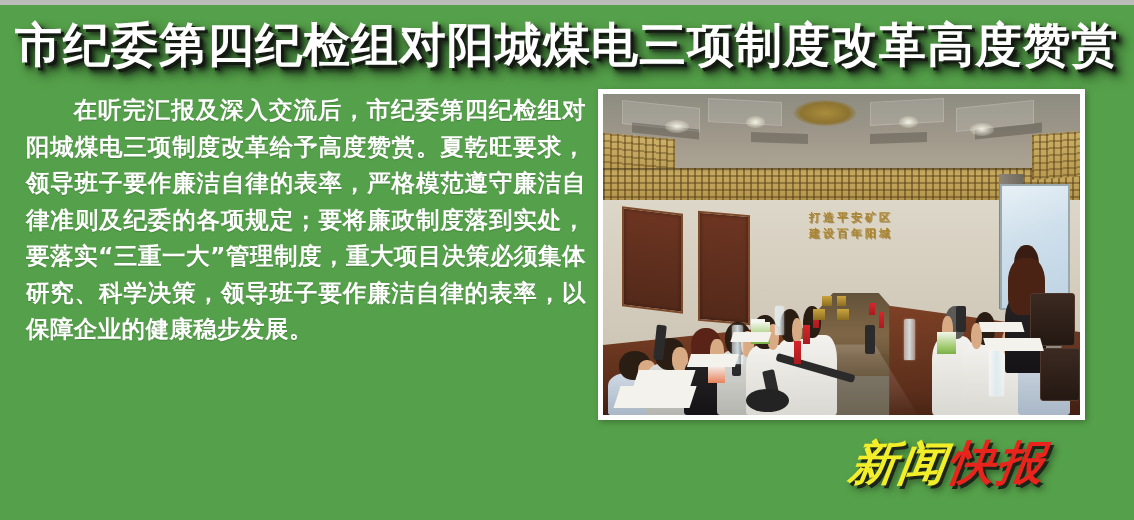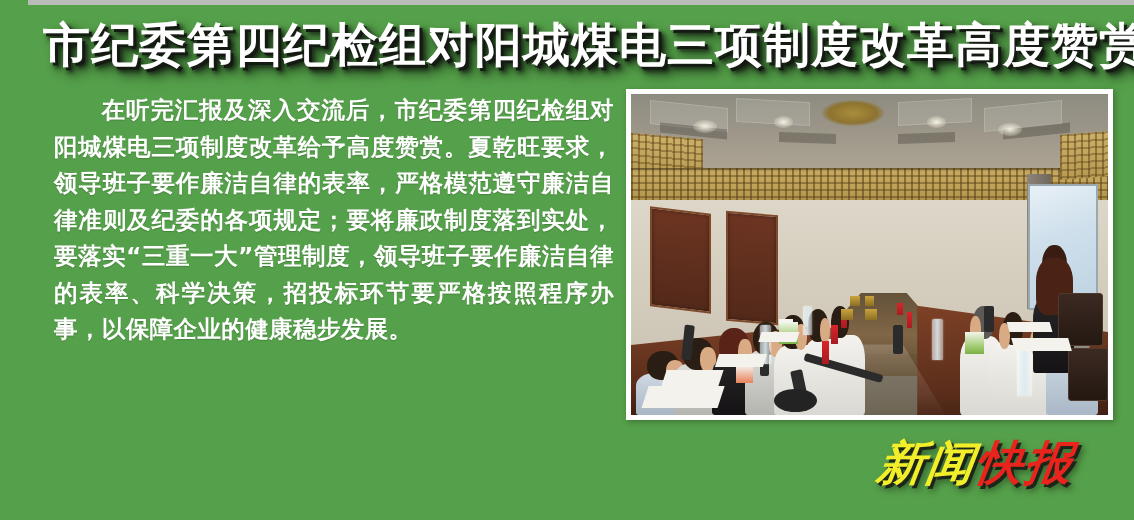--- a/index.html
+++ b/index.html
@@ -7,21 +7,20 @@
     width:1134px;height:520px;
     background:#55a04a;
     font-family:"Liberation Sans","DejaVu Sans",sans-serif;
     overflow:hidden;
     position:relative;
   }
   #poster{
     position:absolute;inset:0;
     background:#55a04a;
     overflow:hidden;
-    margin-left:28px;
   }
   .top-strip{
     position:absolute;top:0;left:0;width:1134px;height:5px;
     background:#b9bcb9;
   }
 
   
   .title-bar{
     position:absolute;left:0;top:5px;width:1134px;height:80px;
     display:flex;align-items:center;justify-content:center;
@@ -256,21 +255,21 @@
 
 <div id="poster">
 
   <div class="top-strip"></div>
 
   <div class="title-bar">
     <div class="title-text">市纪委第四纪检组对阳城煤电三项制度改革高度赞赏</div>
   </div>
 
   <div class="article">
-    <p class="para"><span class="indent"></span><span>在听完汇报及深入交流后，市纪委第四纪检组对阳城煤电三项制度改革给予高度赞赏。夏乾旺要求，领导班子要作廉洁自律的表率，严格模范遵守廉洁自律准则及纪委的各项规定；要将廉政制度落到实处，要落实“三重一大”管理制度，领导班子要作廉洁自律的表率、科学决策，招投标环节要严格按照程序办事，以保障企业的健康稳步发展。</span></p>
+    <p class="para"><span class="indent"></span><span>在听完汇报及深入交流后，市纪委第四纪检组对阳城煤电三项制度改革给予高度赞赏。夏乾旺要求，领导班子要作廉洁自律的表率，严格模范遵守廉洁自律准则及纪委的各项规定；要将廉政制度落到实处，要落实“三重一大”管理制度，重大项目决策必须集体研究、科学决策，领导班子要作廉洁自律的表率，以保障企业的健康稳步发展。</span></p>
   </div>
 
   <div class="photo-frame">
     <div class="photo">
 
       <div class="ph-ceiling"></div>
       <div class="ceil-panel" style="left:4%;top:3%;width:16%;height:7%;transform:skewY(6deg)"></div>
       <div class="ceil-panel" style="left:22%;top:2%;width:15%;height:7%;transform:skewY(3deg)"></div>
       <div class="ceil-panel" style="left:56%;top:2%;width:15%;height:7%;transform:skewY(-3deg)"></div>
       <div class="ceil-panel" style="left:74%;top:3%;width:16%;height:7%;transform:skewY(-6deg)"></div>
@@ -287,20 +286,24 @@
       <div class="ph-frieze-left"></div>
       <div class="ph-frieze"></div>
       <div class="ph-frieze-right"></div>
 
       <div class="ph-wall"></div>
       <div class="door door-1"></div>
       <div class="door door-2"></div>
       <div class="curtain"></div>
       <div class="window"></div>
 
+      <div class="wall-text">
+        <div>打造平安矿区</div>
+        <div>建设百年阳城</div>
+      </div>
 
       <div class="tbl-top"></div>
       <div class="tbl-left"></div>
       <div class="tbl-right"></div>
       <div class="tbl-glass"></div>
 
       <div class="person" style="left:1%;top:80%;width:13%;height:20%">
         <div class="p-body shirt-blue" style="left:0;top:34%;width:100%;height:66%"></div>
         <div class="p-head" style="left:18%;top:0;width:52%;height:46%"></div>
         <div class="p-face" style="left:48%;top:14%;width:30%;height:34%"></div>

